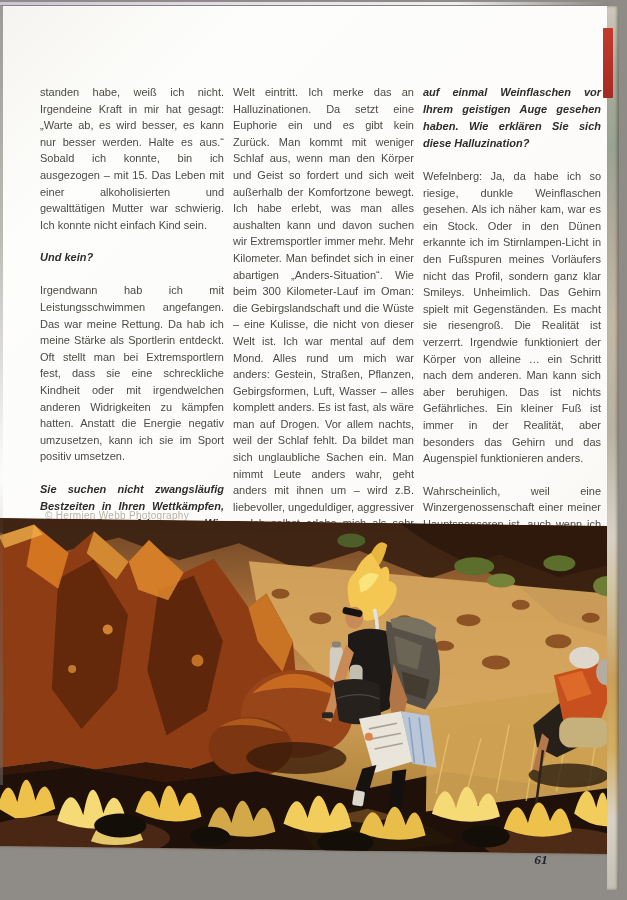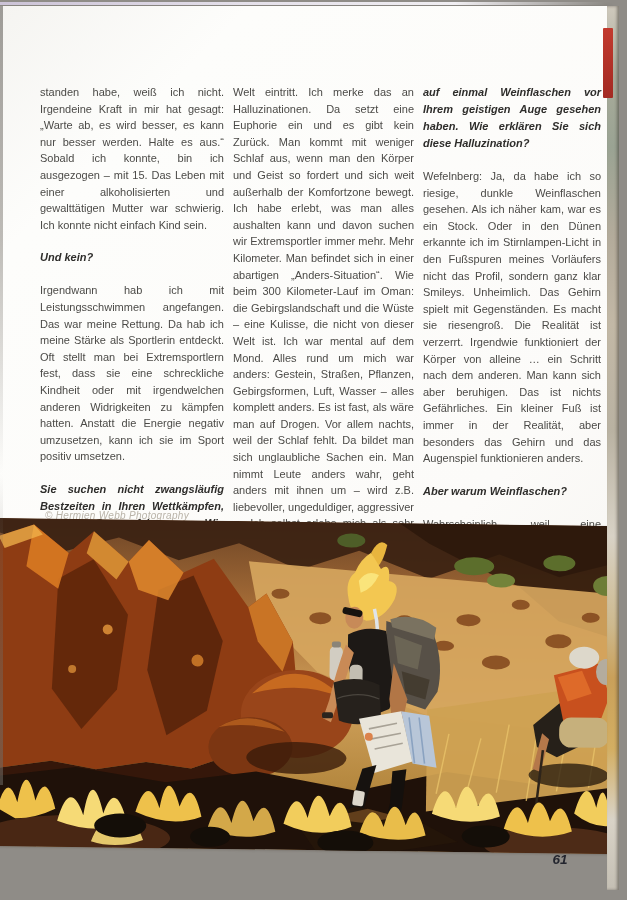--- a/index.html
+++ b/index.html
@@ -48,25 +48,25 @@
   .col1{left:40px;width:184px;}
   .col2{left:233px;width:181px;}
   .col3{left:416px;width:178px;margin-left:7px;}
   .col p{margin:0 0 16px 0;}
   .q{
     font-weight:bold;font-style:italic;color:#2e2d2b;
     line-height:17px;
   }
   .credit{
     position:absolute;left:45px;top:504px;
-    font-size:10px;font-style:italic;color:#b9b3a8;letter-spacing:.3px;
+    font-size:10px;color:#b9b3a8;letter-spacing:.3px;
   }
   .pagenum{
-    position:absolute;left:545px;top:846px;width:30px;text-align:center;
-    font-family:Liberation Sans, sans-serif;
+    position:absolute;left:526px;top:846px;width:30px;text-align:center;
+    font-family:Liberation Serif, serif;
     font-weight:bold;font-style:italic;font-size:13.5px;color:#23252e;
   }
   
   .photo-wrap{
     position:absolute;left:-1px;top:512px;width:614px;height:328px;
     transform:rotate(0.75deg);transform-origin:0 0;
     overflow:hidden;
     box-shadow:0 1px 2px rgba(80,70,60,.3);
   }
   .photo-wrap svg{display:block;width:100%;height:100%;}
@@ -87,21 +87,20 @@
     </div>
 
     <div class="col col2">
       <p class="body">Welt eintritt. Ich merke das an Halluzinationen. Da setzt eine Euphorie ein und es gibt kein Zurück. Man kommt mit weniger Schlaf aus, wenn man den Körper und Geist so fordert und sich weit außerhalb der Komfortzone bewegt. Ich habe erlebt, was man alles aushalten kann und davon suchen wir Extremsportler immer mehr. Mehr Kilometer. Man befindet sich in einer abartigen „Anders-Situation“. Wie beim 300 Kilometer-Lauf im Oman: die Gebirgslandschaft und die Wüste – eine Kulisse, die nicht von dieser Welt ist. Ich war mental auf dem Mond. Alles rund um mich war anders: Gestein, Straßen, Pflanzen, Gebirgsformen, Luft, Wasser – alles komplett anders. Es ist fast, als wäre man auf Drogen. Vor allem nachts, weil der Schlaf fehlt. Da bildet man sich unglaubliche Sachen ein. Man nimmt Leute anders wahr, geht anders mit ihnen um – wird z.B. liebevoller, ungeduldiger, aggressiver … Ich selbst erlebe mich als sehr gezähmt. Man redet teilweise Blödsinn, weil man so erschöpft und müde ist. Man hat das Gefühl, in einem Traum zu sein.</p>
       <p class="q">Spannend dürfte gewesen sein, als Sie beim Marathon des Sables in der Wüste</p>
     </div>
 
     <div class="col col3">
       <p class="q">auf einmal Weinflaschen vor Ihrem geistigen Auge gesehen haben. Wie erklären Sie sich diese Halluzination?</p>
       <p class="body">Wefelnberg: Ja, da habe ich so riesige, dunkle Weinflaschen gesehen. Als ich näher kam, war es ein Stock. Oder in den Dünen erkannte ich im Stirnlampen-Licht in den Fußspuren meines Vorläufers nicht das Profil, sondern ganz klar Smileys. Unheimlich. Das Gehirn spielt mit Gegenständen. Es macht sie riesengroß. Die Realität ist verzerrt. Irgendwie funktioniert der Körper von alleine … ein Schritt nach dem anderen. Man kann sich aber beruhigen. Das ist nichts Gefährliches. Ein kleiner Fuß ist immer in der Realität, aber besonders das Gehirn und das Augenspiel funktionieren anders.</p>
-      <p class="q">Aber warum Weinflaschen?</p>
       <p class="body">Wahrscheinlich, weil eine Winzergenossenschaft einer meiner Hauptsponsoren ist, auch wenn ich selber keinen Wein trinke. Manchmal sind die Gedanken ein Wunschdenken. Ich sah schon ein Steak mit Pommes auf dem Tisch vor mir. Aber alles kann ich mir nicht erklären. Ich habe eine Kuh auf der Klippe im Hochzeitskleid</p>
     </div>
 
     <div class="credit">© Hermien Webb Photography</div>
 
     <div class="photo-wrap">
       <svg viewBox="0 0 613 328" preserveAspectRatio="none">
         <defs>
           <linearGradient id="bg" x1="0" y1="0" x2="0" y2="1">
             <stop offset="0" stop-color="#6e4526"></stop>

